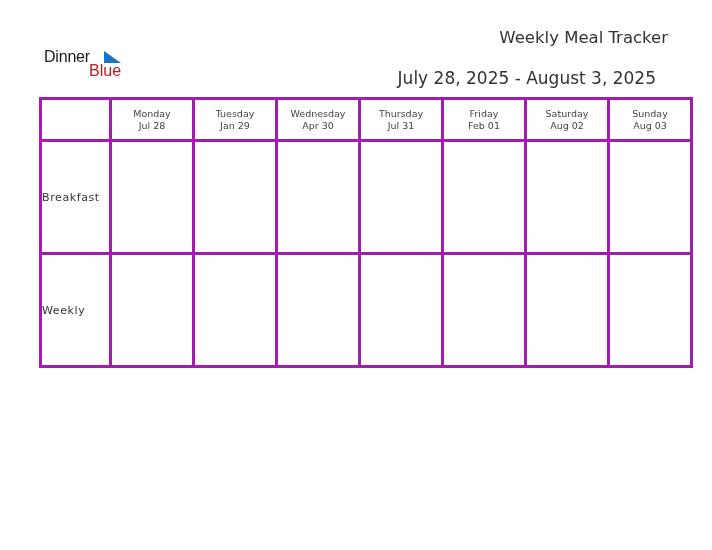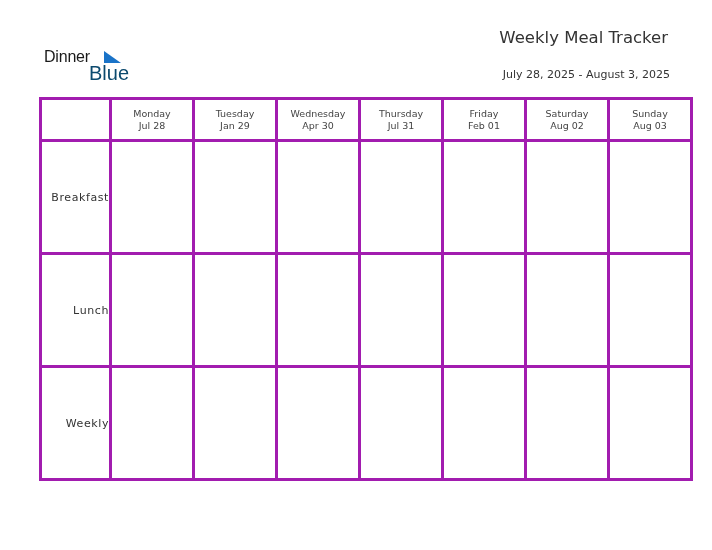--- a/index.html
+++ b/index.html
@@ -1,27 +1,27 @@
 <!DOCTYPE html>
 <html><head>
   <meta charset="utf-8">
   <style>
     html, body { margin: 0; padding: 0; background: #ffffff; }
     body { width: 712px; height: 550px; position: relative; overflow: hidden; font-family: "DejaVu Sans", sans-serif; color: #333; }
     .logo { position: absolute; left: 44px; top: 48px; width: 90px; height: 36px; }
     .logo-general { position: absolute; left: 0; top: 0; font-family: "Liberation Sans", sans-serif; font-size: 16px; color: #1a1a1a; letter-spacing: -0.2px; }
-    .logo-blue { position: absolute; left: 45px; top: 14px; font-family: "Liberation Sans", sans-serif; font-size: 20px; color: #0c4a6e; }
+    .logo-blue { position: absolute; left: 45px; top: 14px; font-family: "Liberation Sans", sans-serif; font-size: 16px; color: #b91c1c; }
     .logo-tri { position: absolute; left: 60px; top: 3px; width: 0; height: 0; border-left: 17px solid #1a73c8; border-top: 12px solid transparent; }
     .title { position: absolute; right: 44px; top: 28px; font-family: "DejaVu Sans", sans-serif; font-size: 16.5px; color: #333; text-align: right; white-space: nowrap; }
-    .daterange { position: absolute; right: 42px; top: 68px; font-family: "DejaVu Sans", sans-serif; font-size: 11px; color: #333; text-align: right; white-space: nowrap; }
+    .daterange { position: absolute; right: 56px; top: 68px; font-family: "DejaVu Sans", sans-serif; font-size: 17px; color: #333; text-align: right; white-space: nowrap; }
     table.grid { position: absolute; left: 39px; top: 97px; border-collapse: collapse; table-layout: fixed; width: 635px; }
     table.grid td, table.grid th { border: 3px solid #a21caf; padding: 0; font-weight: normal; }
     th.corner { width: 67px; height: 39px; }
     th.day { width: 80px; height: 39px; text-align: center; vertical-align: middle; font-family: "DejaVu Sans", sans-serif; font-size: 9.5px; color: #444; line-height: 12px; }
-    td.meal { height: 110px; text-align: right; vertical-align: middle; font-family: "DejaVu Sans", sans-serif; font-size: 11px; color: #333; letter-spacing: 0.6px; }
+    td.meal { height: 110px; text-align: left; vertical-align: middle; font-family: "DejaVu Sans", sans-serif; font-size: 11px; color: #333; letter-spacing: 0.6px; }
     td.cell { height: 110px; }
   </style>
 </head>
 <body>
 
 <div class="logo">
   <span class="logo-general">Dinner</span>
   <span class="logo-tri"></span>
   <span class="logo-blue">Blue</span>
 </div>
@@ -66,30 +66,20 @@
     <td class="meal">Breakfast</td>
     <td class="cell"></td>
     <td class="cell"></td>
     <td class="cell"></td>
     <td class="cell"></td>
     <td class="cell"></td>
     <td class="cell"></td>
     <td class="cell"></td>
   </tr>
   <tr>
-    <td class="meal">Lunch</td>
-    <td class="cell"></td>
-    <td class="cell"></td>
-    <td class="cell"></td>
-    <td class="cell"></td>
-    <td class="cell"></td>
-    <td class="cell"></td>
-    <td class="cell"></td>
-  </tr>
-  <tr>
     <td class="meal">Weekly</td>
     <td class="cell"></td>
     <td class="cell"></td>
     <td class="cell"></td>
     <td class="cell"></td>
     <td class="cell"></td>
     <td class="cell"></td>
     <td class="cell"></td>
   </tr>
 </tbody>

